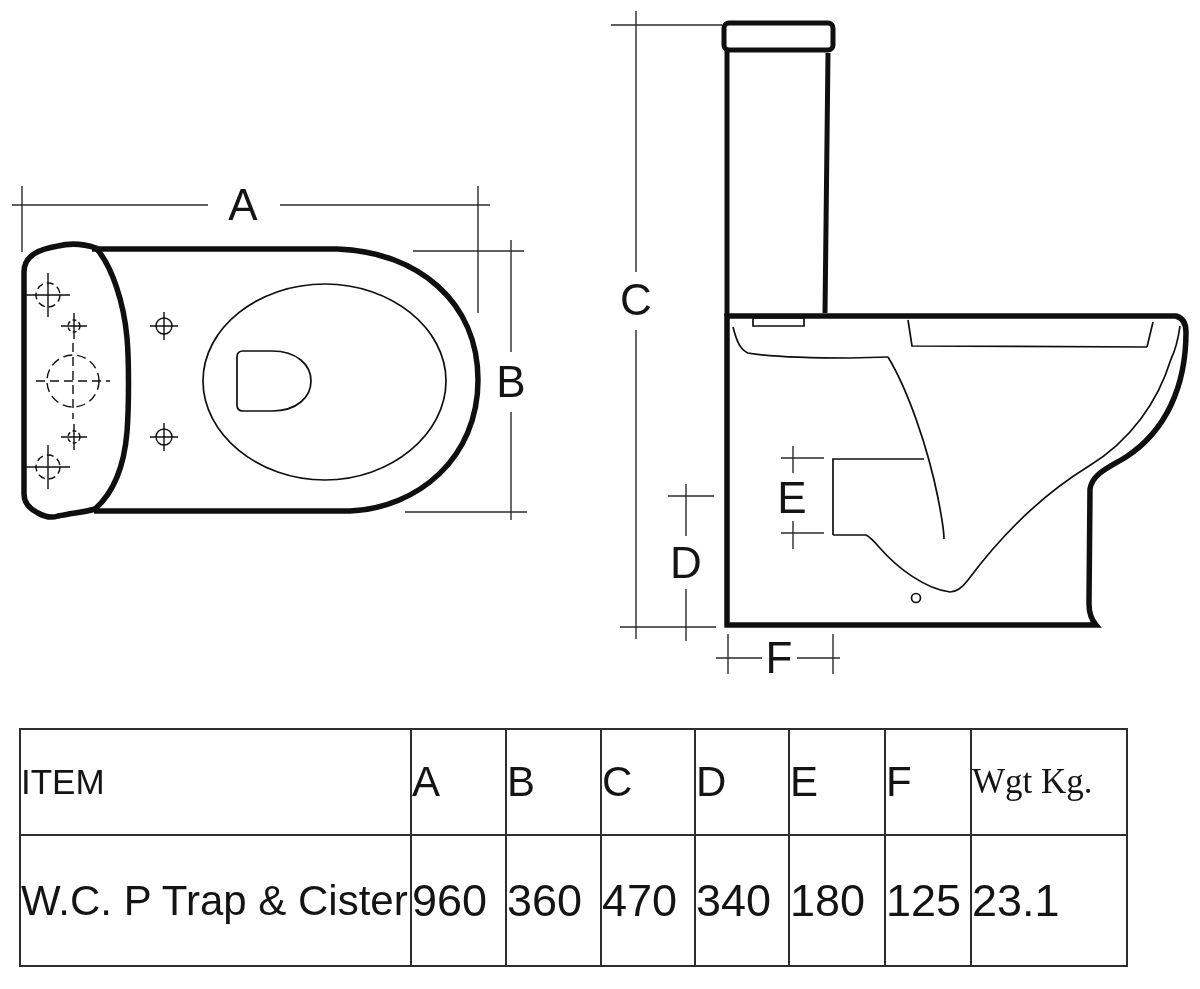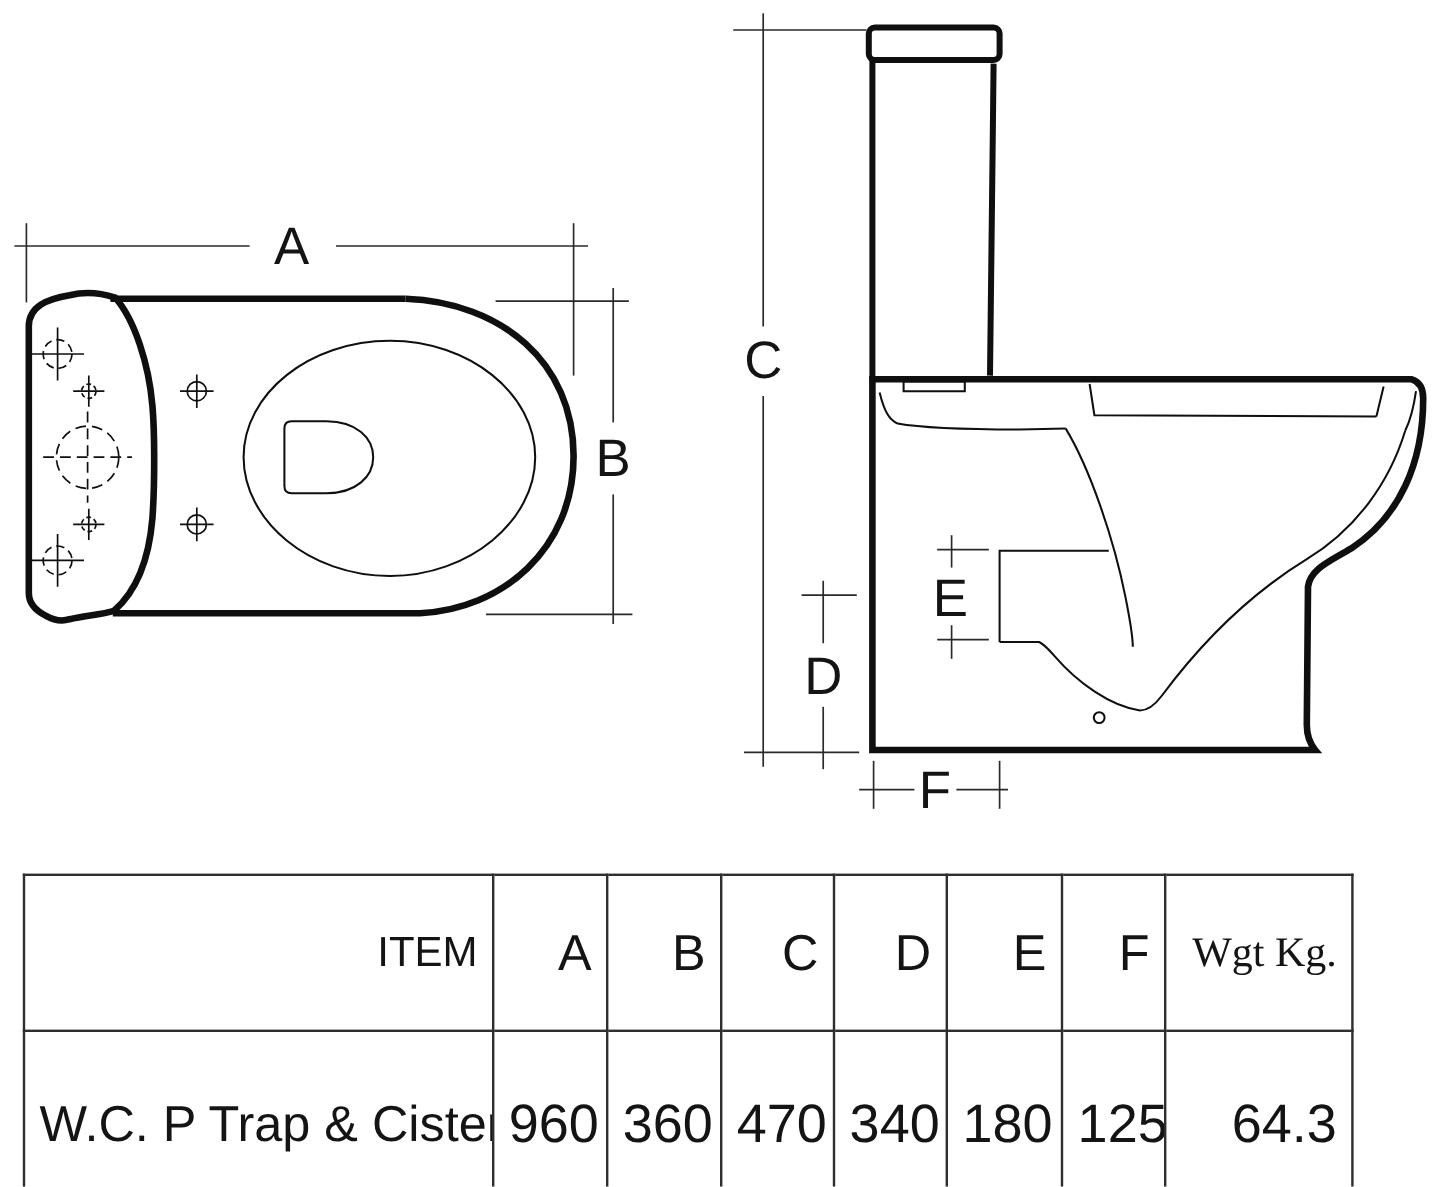--- a/index.html
+++ b/index.html
@@ -20,23 +20,23 @@
   .spec-table{
     position:absolute;
     left:19px;top:728px;
     width:1107px;height:237px;
     border-collapse:collapse;
     table-layout:fixed;
     color:#141414;
   }
   .spec-table td{
     border:2px solid #2e2e2e;
-    text-align:right;
+    text-align:left;
     vertical-align:middle;
-    padding:12px;
+    padding:0;
     background:#ffffff;
     white-space:nowrap;
     overflow:hidden;
   }
   .spec-table .hdr-row td{height:104px;}
   .spec-table .data-row td{height:129px;}
   .hdr-item{font-size:35px;}
   .hdr-dim{font-size:42px;}
   .hdr-wgt{font-size:35px;font-family:Liberation Serif, serif;}
   .cell-item{font-size:42px;}
@@ -216,18 +216,18 @@
         <td class="hdr-wgt">Wgt Kg.</td>
       </tr>
       <tr class="data-row">
         <td class="cell-item">W.C. P Trap &amp; Cistern</td>
         <td class="cell-val">960</td>
         <td class="cell-val">360</td>
         <td class="cell-val">470</td>
         <td class="cell-val">340</td>
         <td class="cell-val">180</td>
         <td class="cell-val">125</td>
-        <td class="cell-val">64.3</td>
+        <td class="cell-val">23.1</td>
       </tr>
     </tbody>
   </table>
 
 </div>
 
 </body></html>

